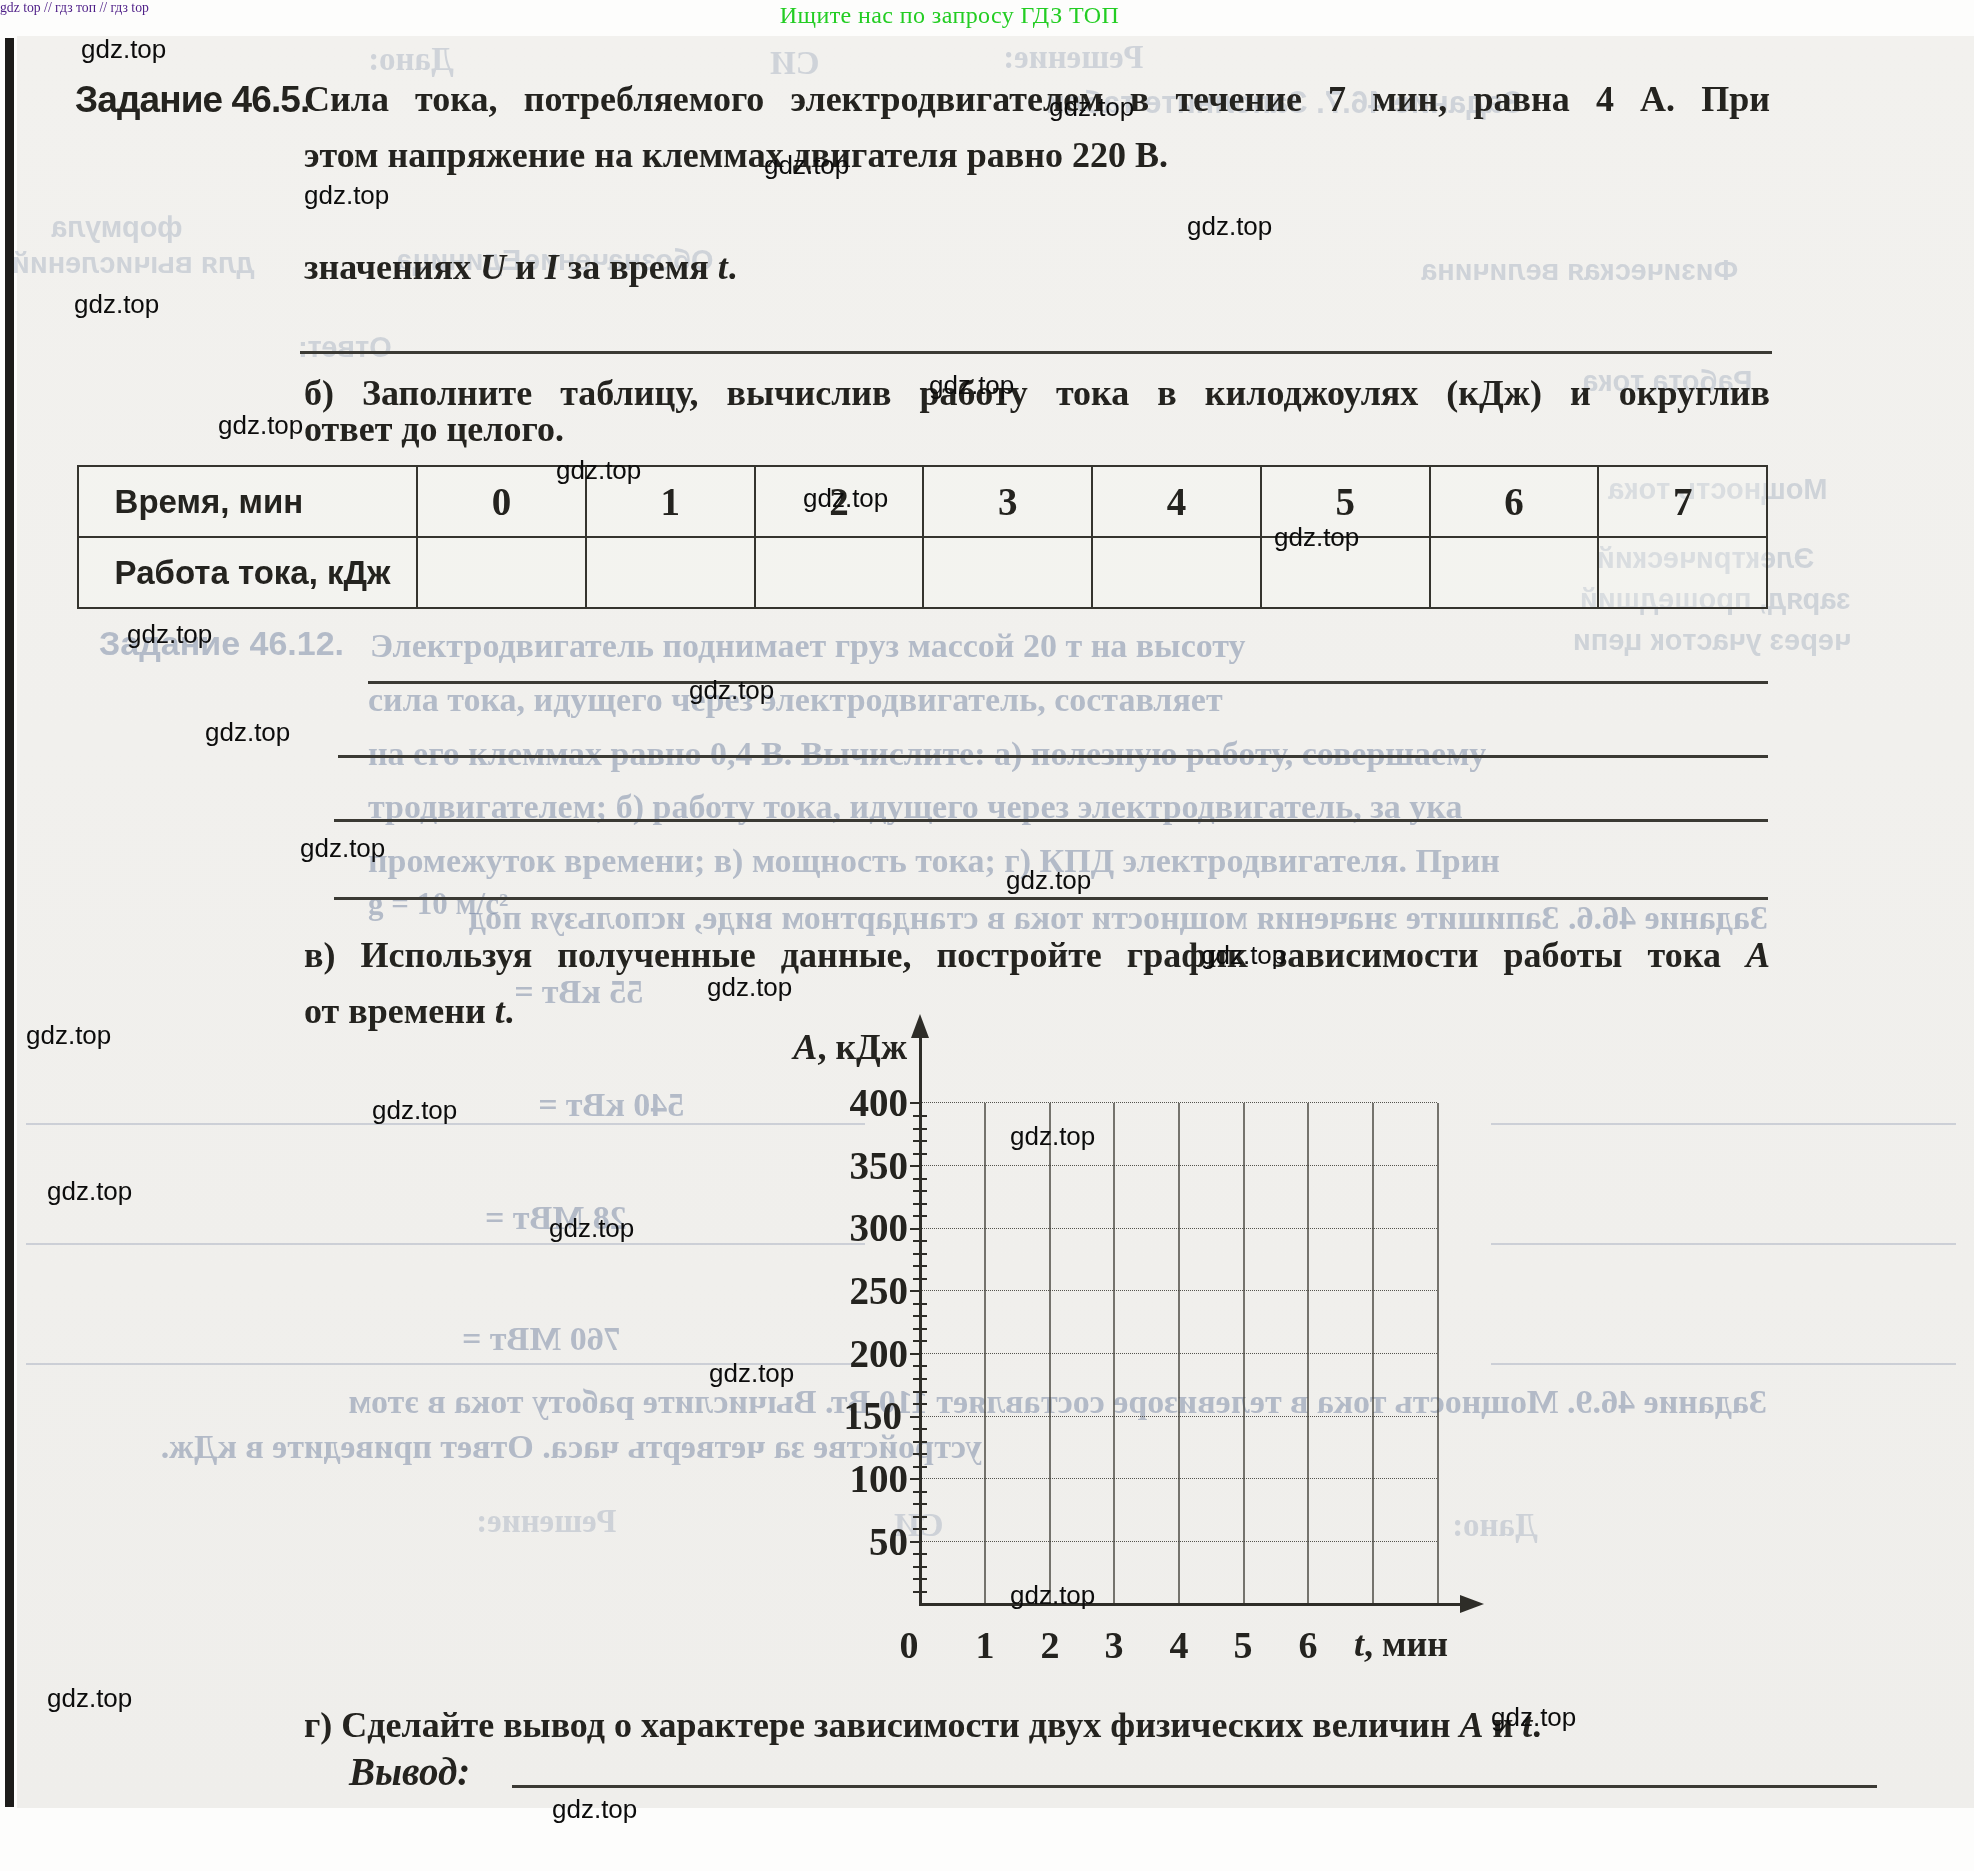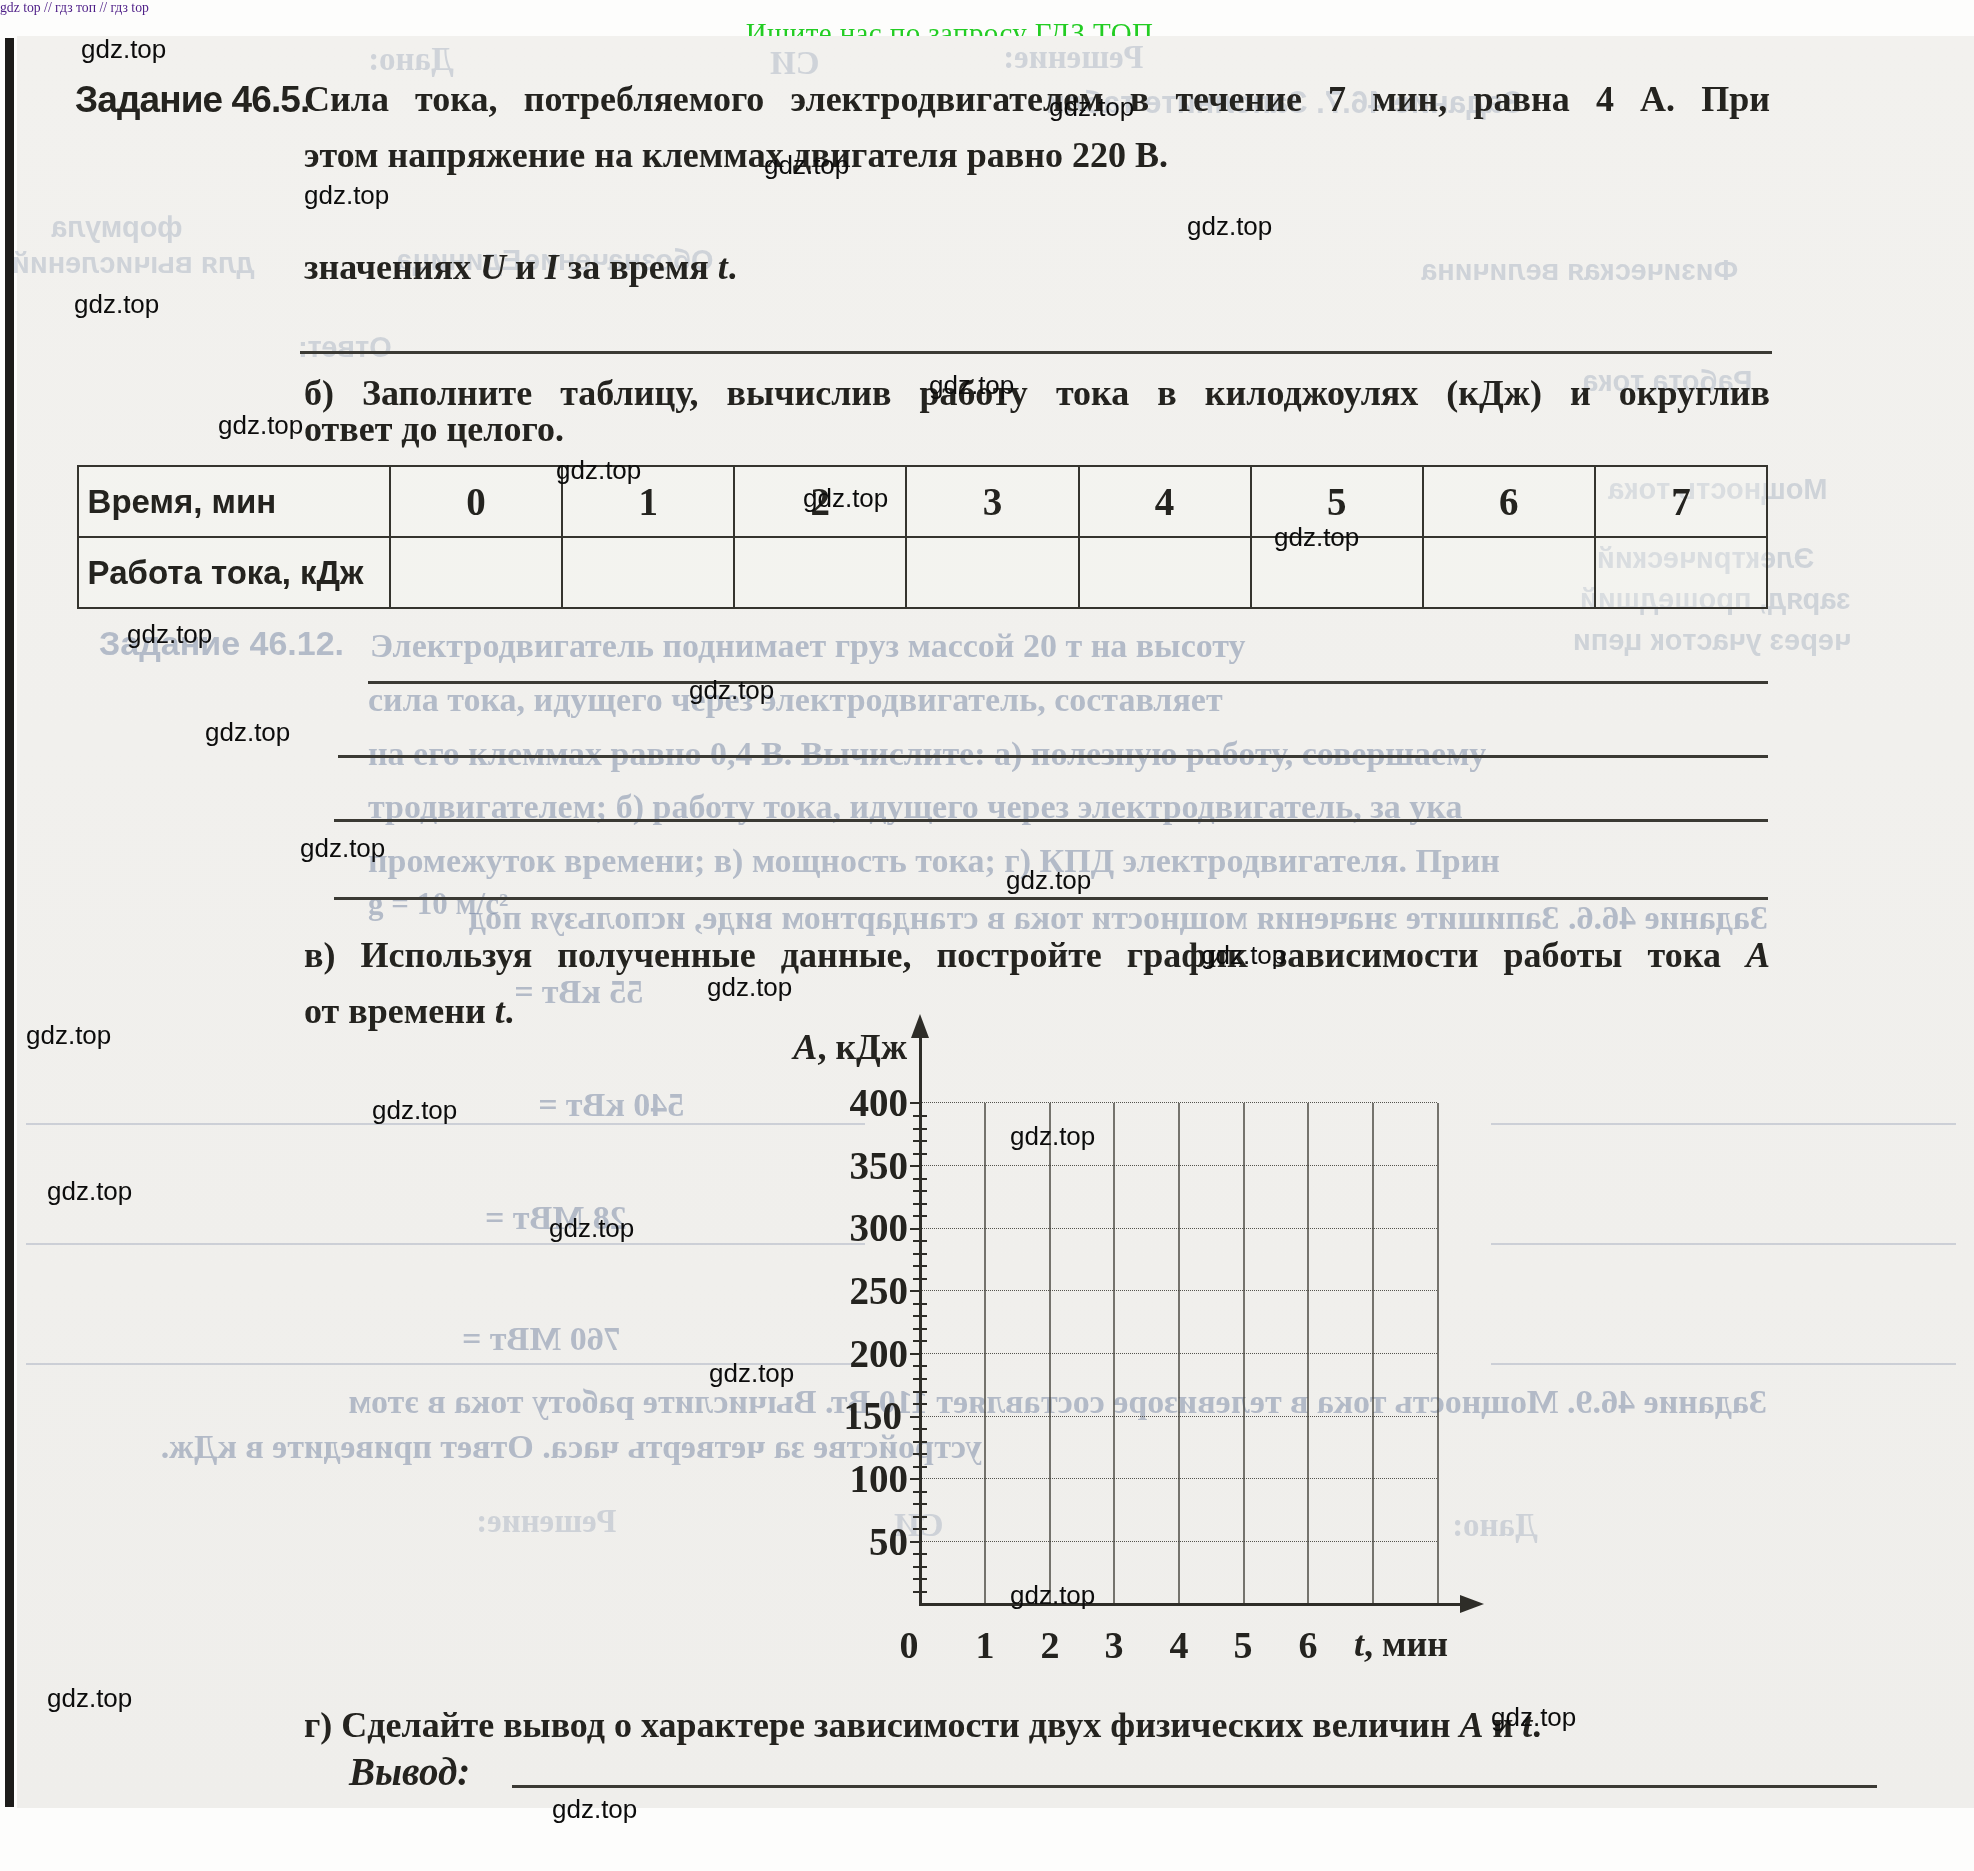--- a/index.html
+++ b/index.html
@@ -2,42 +2,42 @@
 <html style="font-size:13.7px"><head>
 <meta charset="utf-8">
 <style>
   html,body{margin:0;padding:0;background:#fdfdfc;}
   #root{position:relative;width:1975px;height:1871px;overflow:hidden;
         font-family:"Liberation Serif",serif;color:#24231f;}
   .paper{position:absolute;left:17px;top:36px;width:1958px;height:1772px;
          background:linear-gradient(180deg,#f2f1ee 0%,#f1f0ed 40%,#efeeeb 100%);}
   .edge-strip{position:absolute;left:5.1px;top:38px;width:8.6px;height:1769px;background:#1d1c1a;}
   .green-header{position:absolute;left:0;top:1.7px;width:1899px;text-align:center;
-:#23cd23;font-size:29px;letter-spacing:0.4px;margin-top:15px;}        font-family:"Liberation Sans",sans-serif;color
+:#23cd23;font-size:24px;letter-spacing:0.4px;}        font-family:"Liberation Sans",sans-serif;color
   .footer{position:absolute;left:738px;top:1825px;font-family:"Liberation Sans",sans-serif;
           font-size:36px;}
   .wm{position:absolute;font-family:"Liberation Sans",sans-serif;font-size:26px;color:#0c0c0c;
       white-space:nowrap;z-index:40;}
   .txt{position:absolute;font-size:36px;font-weight:600;line-height:1.15;white-space:nowrap;z-index:30;}
   .just{width:1466px;text-align:justify;text-align-last:justify;white-space:normal;}
   .heading{font-family:"Liberation Sans",sans-serif;font-weight:700;font-size:37px;letter-spacing:-0.9px;}
   .ital{font-style:italic;}
   .ansline{position:absolute;height:2.6px;background:#3b3a34;z-index:20;}
   .ghost{position:absolute;white-space:nowrap;z-index:5;font-weight:600;line-height:1.1;overflow:hidden;}
   .ghost.m{transform:scaleX(-1);}
   .ghost.serif{font-family:"Liberation Serif",serif;}
   .ghost.sansb{font-family:"Liberation Sans",sans-serif;font-weight:700;}
   .g1{color:rgba(104,122,156,0.45);}
   .g2{color:rgba(110,126,158,0.26);}
   .ghline{position:absolute;height:1.7px;background:rgba(110,126,158,0.28);z-index:4;}
   
   .ttable{position:absolute;left:77px;top:465px;width:1691px;height:144px;
           border:2.6px solid #35342e;box-sizing:border-box;display:flex;flex-direction:column;
           background:rgba(250,250,248,0.25);z-index:25;}
-  .trow{display:flex;flex:1;}
+  .trow{display:flex;flex:1;padding-left:27px;}
   .trow:first-child{border-bottom:2.6px solid #35342e;}
   .tcell-h{width:312px;box-sizing:border-box;border-right:2.6px solid #35342e;
            font-family:"Liberation Sans",sans-serif;font-weight:700;font-size:33px;
            display:flex;align-items:center;padding-left:8.6px;}
   .tcell{flex:1;box-sizing:border-box;border-right:2.6px solid #35342e;
          font-size:39px;font-weight:700;display:flex;align-items:center;justify-content:center;}
   .tcell:last-child{border-right:none;}
   
   .axis{position:absolute;background:#2e2d28;z-index:22;}
   .gridv{position:absolute;width:1.7px;background:rgba(64,62,55,0.7);z-index:18;}

